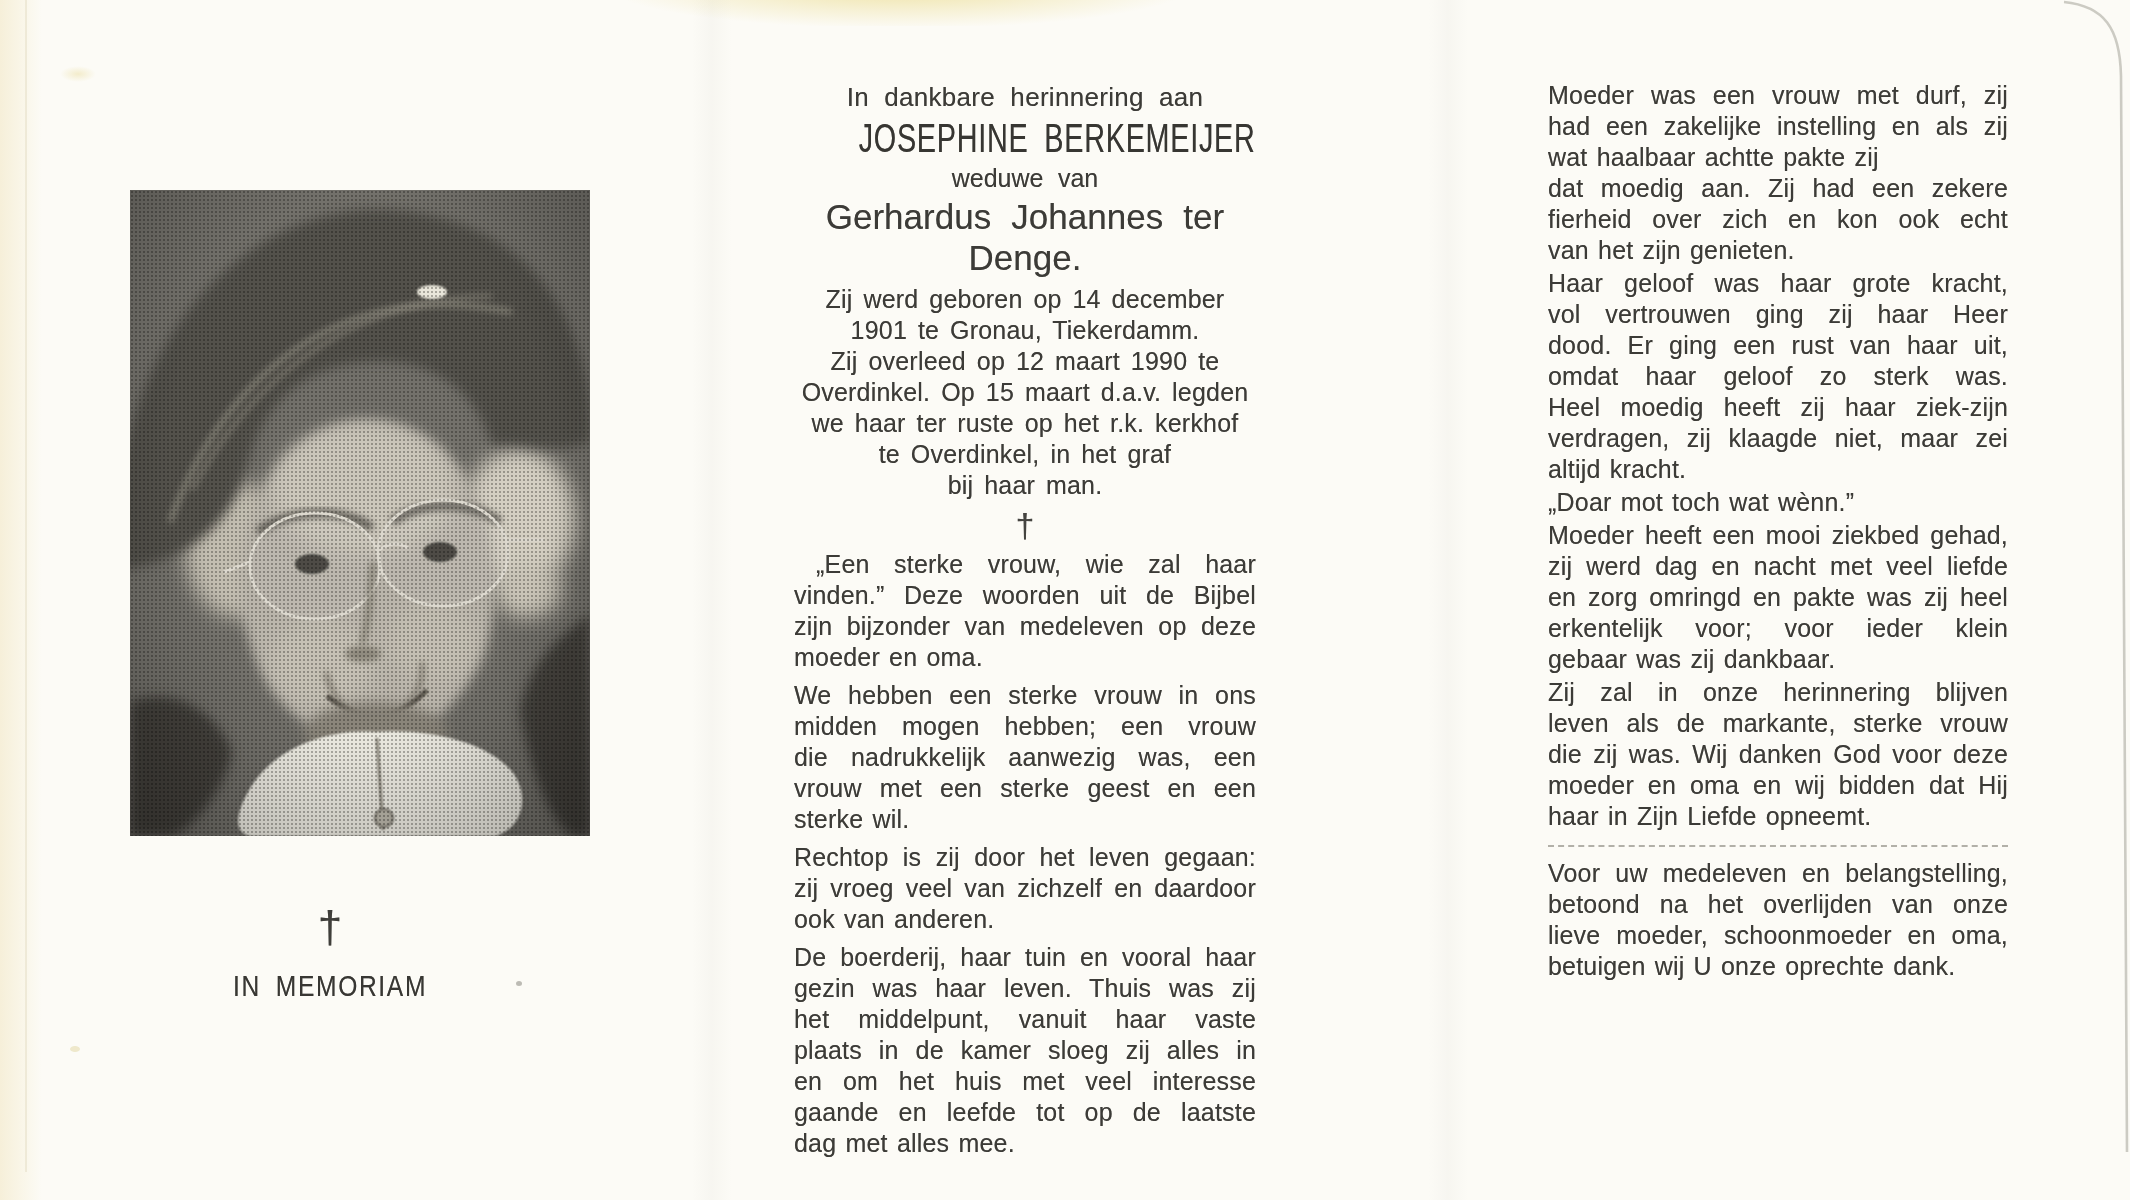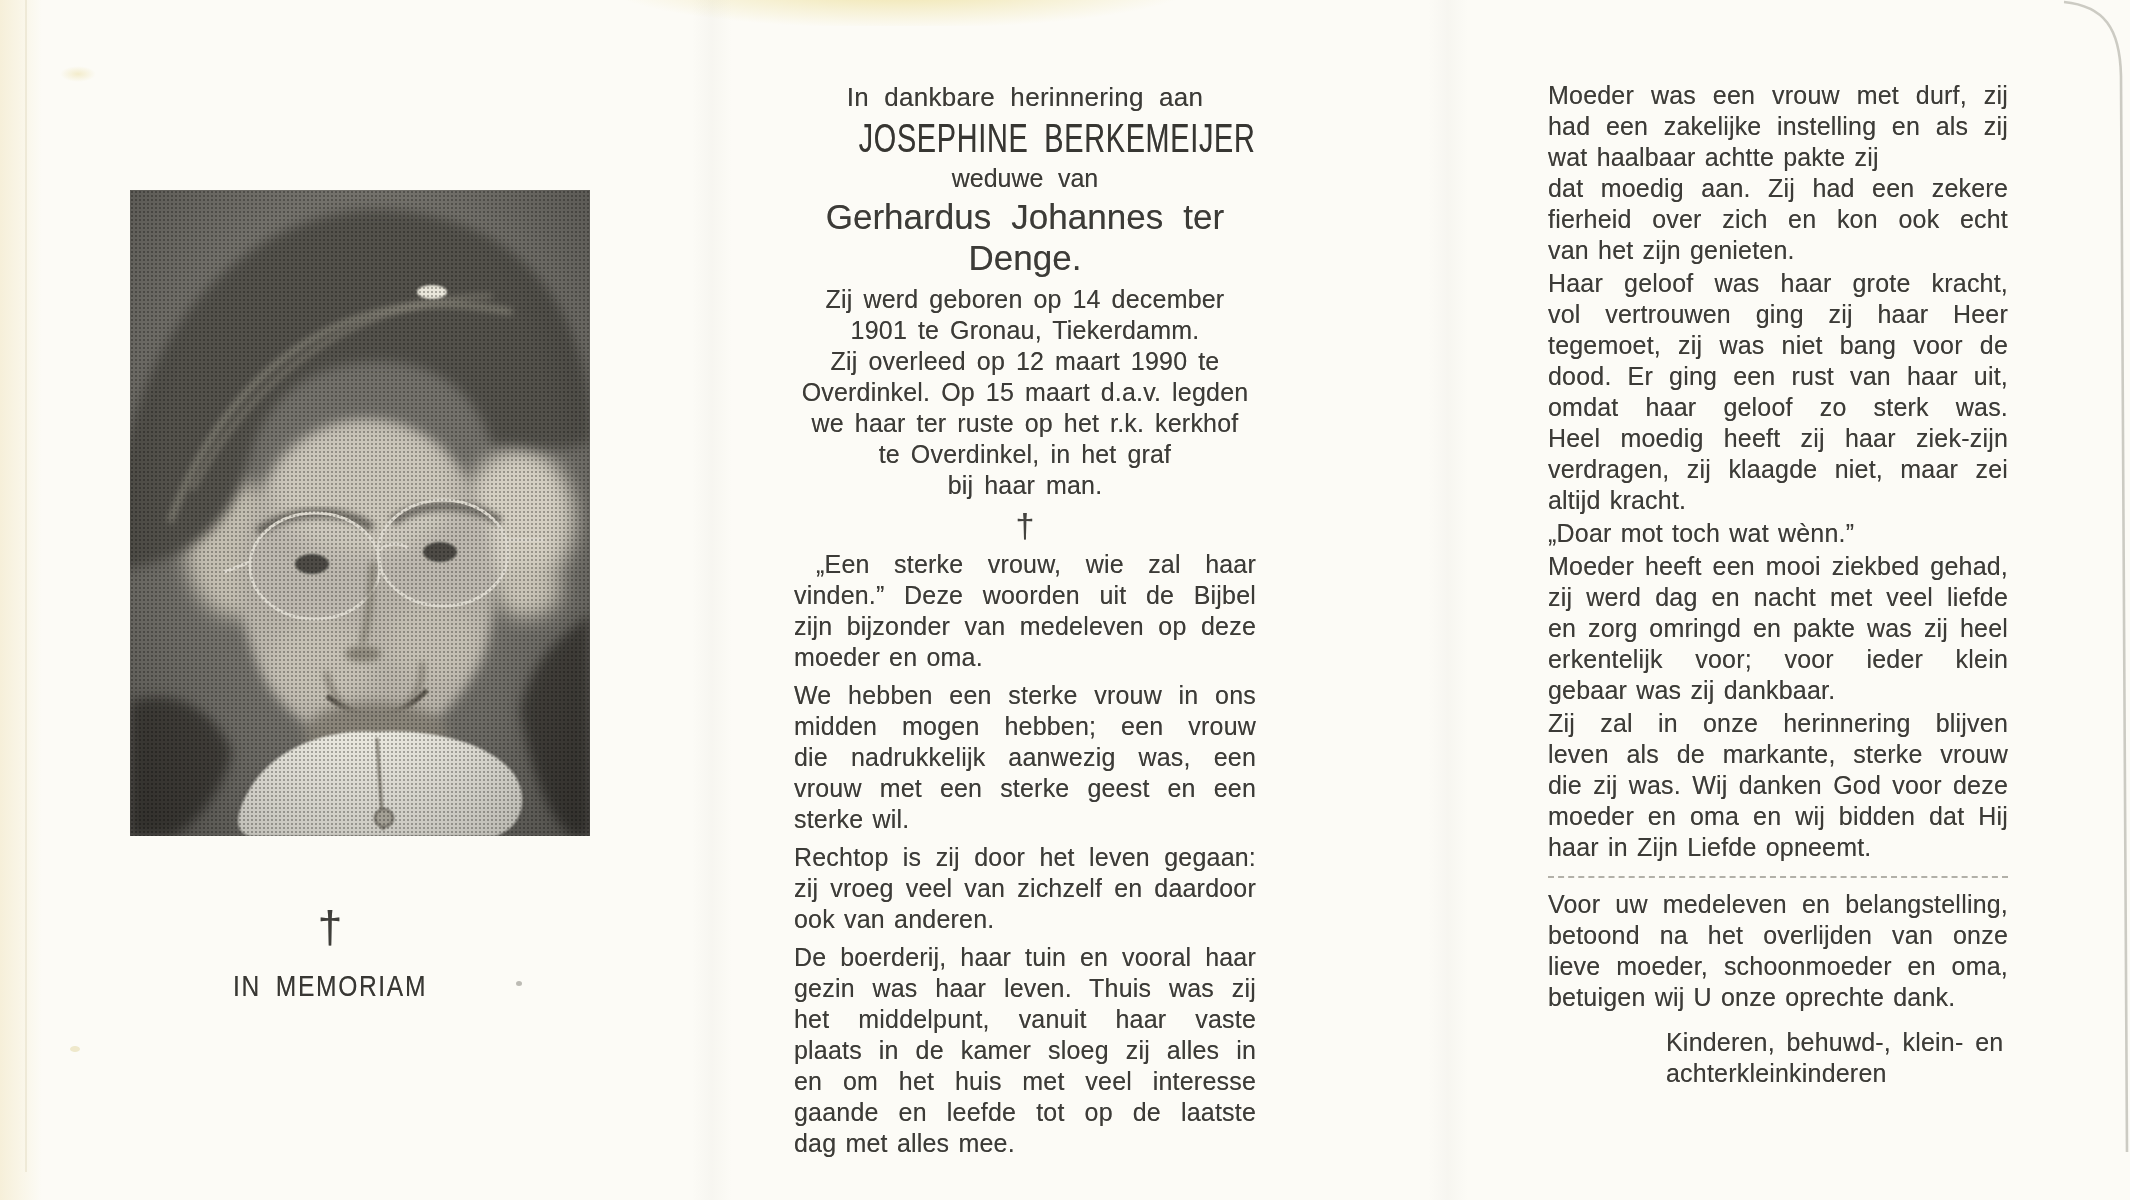--- a/index.html
+++ b/index.html
@@ -230,21 +230,20 @@
           <div class="line j">Moeder was een vrouw met durf, zij</div>
           <div class="line j">had een zakelijke instelling en als zij</div>
           <div class="line">wat haalbaar achtte pakte zij</div>
           <div class="line j">dat moedig aan. Zij had een zekere</div>
           <div class="line j">fierheid over zich en kon ook echt</div>
           <div class="line">van het zijn genieten.</div>
         </div>
         <div class="para">
           <div class="line j">Haar geloof was haar grote kracht,</div>
           <div class="line j">vol vertrouwen ging zij haar Heer</div>
-          <div class="line j">tegemoet, zij was niet bang voor de</div>
           <div class="line j">dood. Er ging een rust van haar uit,</div>
           <div class="line j">omdat haar geloof zo sterk was.</div>
           <div class="line j">Heel moedig heeft zij haar ziek-zijn</div>
           <div class="line j">verdragen, zij klaagde niet, maar zei</div>
           <div class="line">altijd kracht.</div>
         </div>
         <div class="para">
           <div class="line">„Doar mot toch wat wènn.”</div>
         </div>
         <div class="para">
@@ -262,19 +261,15 @@
           <div class="line">haar in Zijn Liefde opneemt.</div>
         </div>
       </div>
     <hr class="divider">
     <div>
         <div class="line j">Voor uw medeleven en belangstelling,</div>
         <div class="line j">betoond na het overlijden van onze</div>
         <div class="line j">lieve moeder, schoonmoeder en oma,</div>
         <div class="line">betuigen wij U onze oprechte dank.</div>
       </div>
-    <div class="signature">
-        <div class="line">Kinderen, behuwd-, klein- en</div>
-        <div class="line">achterkleinkinderen</div>
-      </div>
   </div>
 
 </div>
 
 </body></html>

